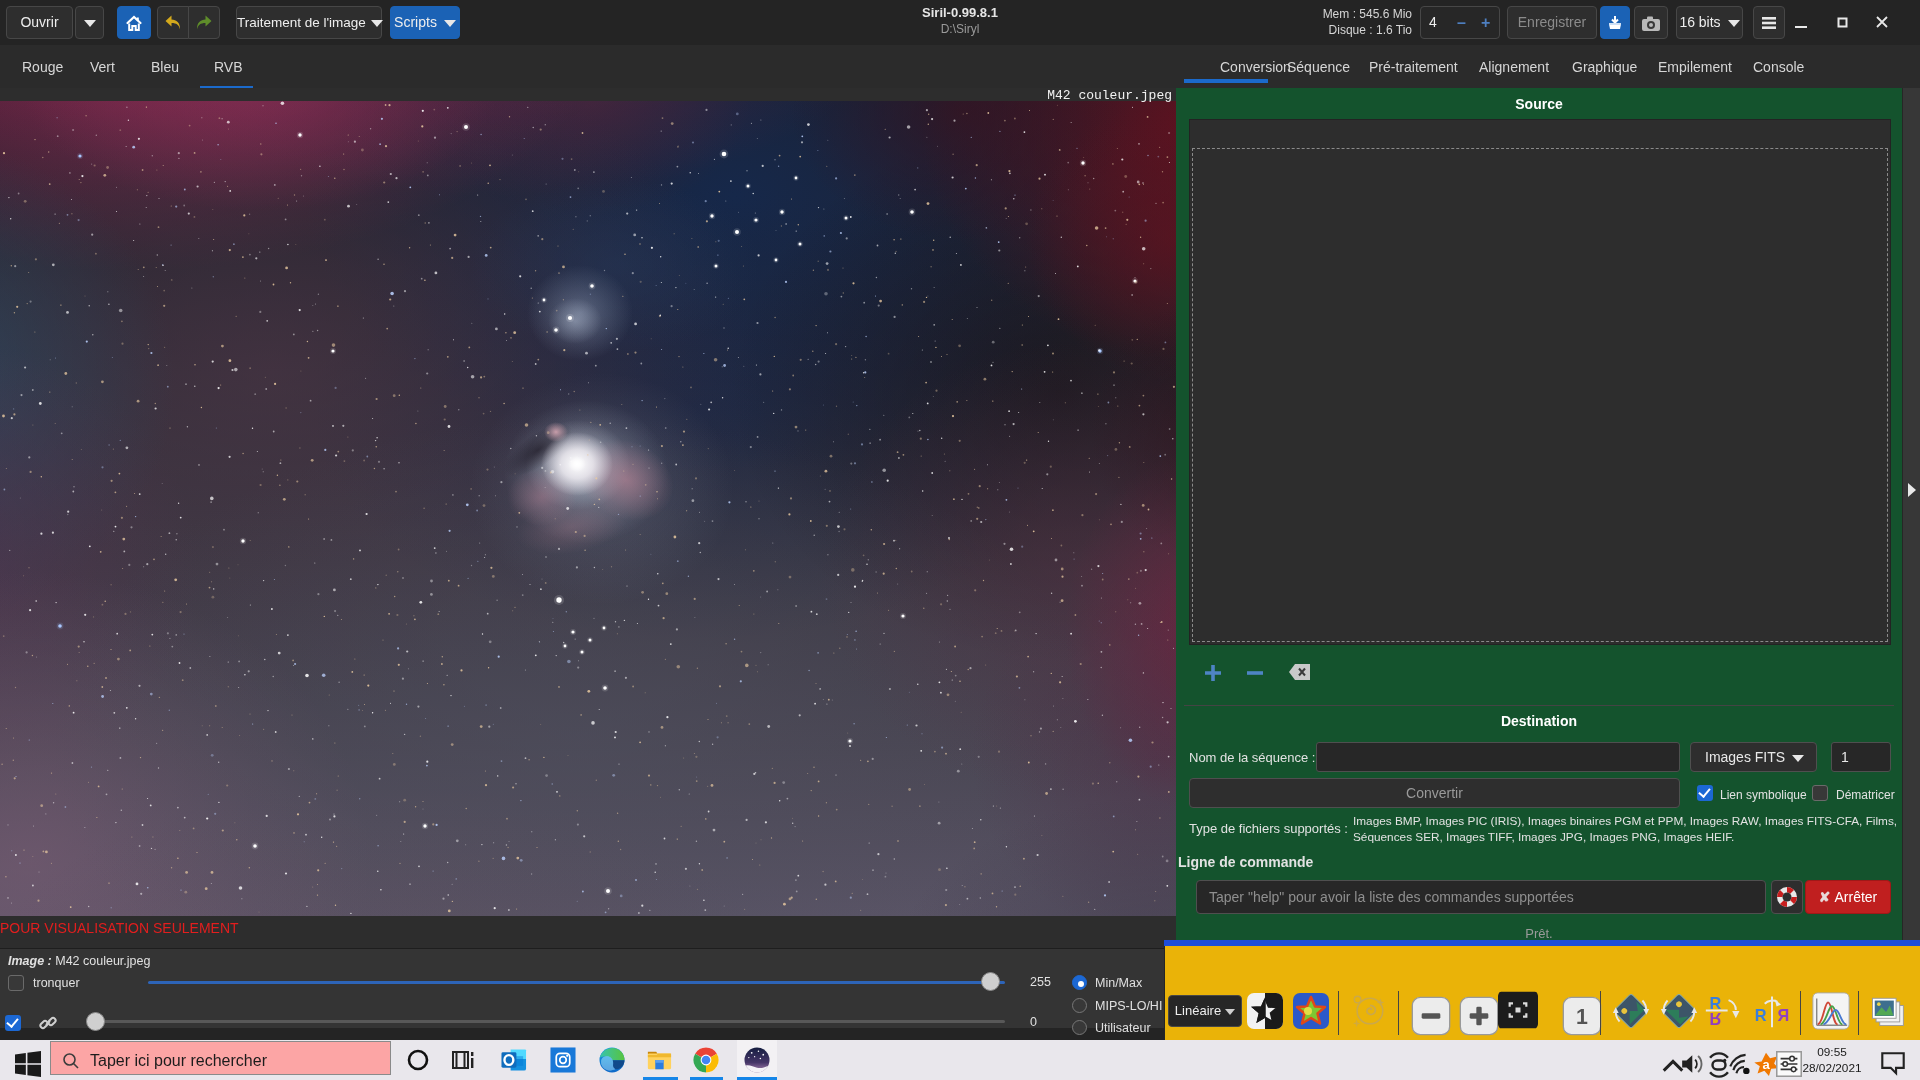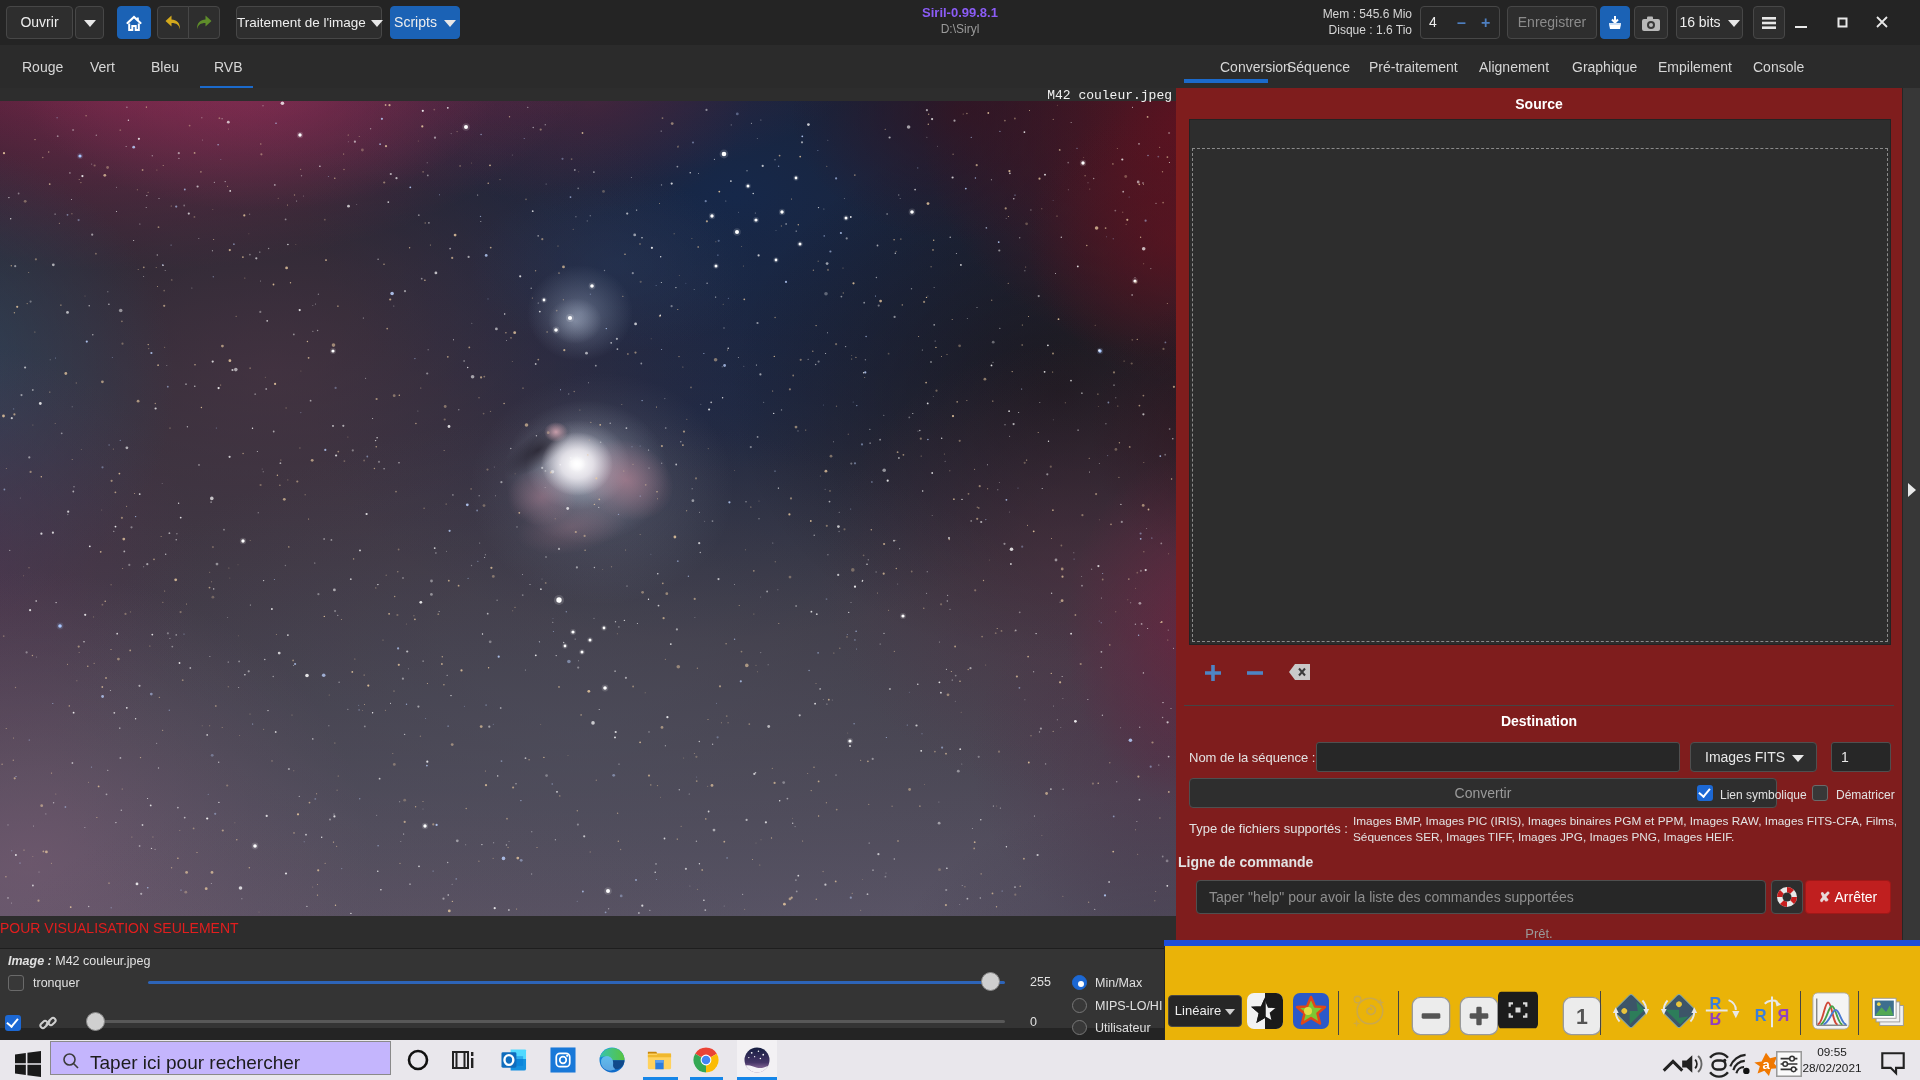--- a/index.html
+++ b/index.html
@@ -10,21 +10,21 @@
 #app { position:relative; width:1920px; height:1080px; }
 
 
 #titlebar { position:absolute; left:0; top:0; width:1920px; height:45px; background:#242424; }
 .tbtn { position:absolute; top:6px; height:33px; background:#2e2e2e; border:1px solid #474747;
   border-radius:4px; color:#eee; font-size:14px; text-align:center; line-height:31px; }
 .tbtn.blue { background:#1b62b5; border-color:#1b62b5; }
 .tri { display:inline-block; width:0; height:0; border-left:6px solid transparent;
   border-right:6px solid transparent; border-top:7px solid #e8e8e8; vertical-align:middle; margin-left:7px; }
 #title-c { position:absolute; left:760px; top:5px; width:400px; text-align:center; }
-#title-c .t1 { color:#8b5cf6; font-size:13px; font-weight:bold; }
+#title-c .t1 { color:#e5e5e5; font-size:13px; font-weight:bold; }
 #title-c .t2 { color:#9a9a9a; font-size:12px; margin-top:2px; }
 #memtxt { position:absolute; right:508px; top:6px; width:140px; text-align:right;
   color:#d6d6d6; font-size:12px; line-height:16px; }
 #spinbox { position:absolute; left:1420px; top:6px; width:80px; height:33px;
   border:1px solid #474747; border-radius:4px; background:#272727; color:#eee;
   font-size:14px; }
 #spinbox .val { position:absolute; left:8px; top:7px; }
 #spinbox .mi { position:absolute; left:36px; top:7px; color:#4e7fc0; font-weight:bold; font-size:16px;}
 #spinbox .pl { position:absolute; left:60px; top:7px; color:#4e7fc0; font-weight:bold; font-size:16px;}
 #winctl { position:absolute; right:0; top:0; width:135px; height:45px; }
@@ -36,21 +36,21 @@
 
 
 #imgarea { position:absolute; left:0; top:88px; width:1176px; height:860px; background:#2d2d2d; overflow:hidden; }
 #photo { position:absolute; left:0; top:13px; }
 #imglabel { position:absolute; right:4px; top:0px; color:#f2f2f2;
   font-family:"Liberation Mono", monospace; font-size:13px; }
 #watermark { position:absolute; left:0; top:832px; width:1176px; text-align:left;
   color:#e21e1e; font-weight:normal; font-size:14px; }
 
 
-#rpanel { position:absolute; left:1176px; top:88px; width:726px; height:860px; background:#7f1d1d; }
+#rpanel { position:absolute; left:1176px; top:88px; width:726px; height:860px; background:#14532d; }
 #collapse { position:absolute; left:1902px; top:88px; width:18px; height:860px; background:#373737; border-left:1px solid #262626;}
 .rhead { position:absolute; width:726px; text-align:center; color:#fff; font-weight:bold; font-size:14px; }
 #srctable { position:absolute; left:13px; top:31px; width:702px; height:526px; border:1px solid #232323; background:#2d2d2d; }
 #srctable .hdr { position:absolute; left:0; top:0; width:700px; height:26px; background:#363636;
   border-bottom:1px solid #474747; color:#a8a8a8; font-weight:bold; font-size:13px; }
 #srctable .list { position:absolute; left:2px; top:28px; width:696px; height:494px;
   border:1px dashed #8a8a8a; }
 .icnbtn { position:absolute; width:22px; height:22px; }
 #seprow { position:absolute; left:8px; width:710px; height:1px; background:#444; }
 .rlabel { color:#e2e2e2; font-size:13px; position:absolute; }
@@ -79,22 +79,22 @@
   border:1px solid #888; }
 .radio { position:absolute; width:15px; height:15px; border-radius:50%; background:#383838; border:1px solid #777; }
 .radio.on { background:#1c68d4; border-color:#1c68d4; }
 .radio.on:after { content:""; position:absolute; left:4.5px; top:4.5px; width:6px; height:6px;
   border-radius:50%; background:#fff; }
 .blabel { position:absolute; color:#e0e0e0; font-size:12.5px; white-space:nowrap; }
 .toolbtn { position:absolute; width:40px; height:40px; border-radius:6px; }
 
 
 #taskbar { position:absolute; left:0; top:1040px; width:1920px; height:40px; background:#e9e7ec; }
-#searchbox { position:absolute; left:50px; top:1041px; width:341px; height:34px; background:#c4b5fd;
-  border:1px solid #8a8a8a; color:#1c1c1c; font-size:19px; }
+#searchbox { position:absolute; left:50px; top:1041px; width:341px; height:34px; background:#fca5a5;
+  border:1px solid #8a8a8a; color:#1c1c1c; font-size:16px; }
 .tico { position:absolute; top:1047px; width:26px; height:26px; }
 #traytxt { position:absolute; left:1802px; top:1045px; width:60px; text-align:center; color:#1a1a1a;
   font-size:11.8px; line-height:15.5px; }
 </style>
 </head>
 <body>
 <div id="app">
 <div id="titlebar">
   <div class="tbtn" style="left:6px;width:67px;">Ouvrir</div>
   <div class="tbtn" style="left:75px;width:29px;"><span class="tri" style="margin-left:0;"></span></div>
@@ -2314,21 +2314,21 @@
   </div>
   <div id="seprow" style="top:617px;"></div>
   <div class="rhead" style="top:625px;">Destination</div>
   <div class="rlabel" style="left:13px;top:662px;">Nom de la séquence :</div>
   <div class="rinput" style="left:140px;top:654px;width:364px;height:30px;"></div>
   <div class="rbtn" style="left:514px;top:654px;width:127px;height:30px;color:#e8e8e8;">
     <span style="position:absolute;left:14px;top:6px;">Images FITS</span>
     <span class="tri" style="position:absolute;right:12px;top:12px;"></span>
   </div>
   <div class="rinput" style="left:655px;top:654px;width:60px;height:30px;color:#e8e8e8;font-size:14px;line-height:28px;padding-left:9px;">1</div>
-  <div class="rbtn" style="left:13px;top:690px;width:588px;height:30px;line-height:28px;">Convertir</div>
+  <div class="rbtn" style="left:13px;top:690px;width:491px;height:30px;line-height:28px;">Convertir</div>
   <div class="chk on" style="left:521px;top:697px;"></div>
   <div class="rlabel" style="left:544px;top:700px;font-size:12px;">Lien symbolique</div>
   <div class="chk off" style="left:636px;top:697px;"></div>
   <div class="rlabel" style="left:660px;top:700px;font-size:12px;">Dématricer</div>
   <div class="rlabel" style="left:13px;top:733px;">Type de fichiers supportés :</div>
   <div class="rlabel" style="left:177px;top:726px;width:530px;font-size:11.8px;line-height:15.5px;white-space:nowrap;">Images BMP, Images PIC (IRIS), Images binaires PGM et PPM, Images RAW, Images FITS-CFA, Films,<br>Séquences SER, Images TIFF, Images JPG, Images PNG, Images HEIF.</div>
   <div class="rlabel" style="left:2px;top:766px;font-weight:bold;font-size:14px;">Ligne de commande</div>
   <div id="cmdinput">Taper "help" pour avoir la liste des commandes supportées</div>
   <div id="lifebtn">
     <svg width="26" height="26" viewBox="0 0 26 26" style="margin:3px 0 0 2px;">

